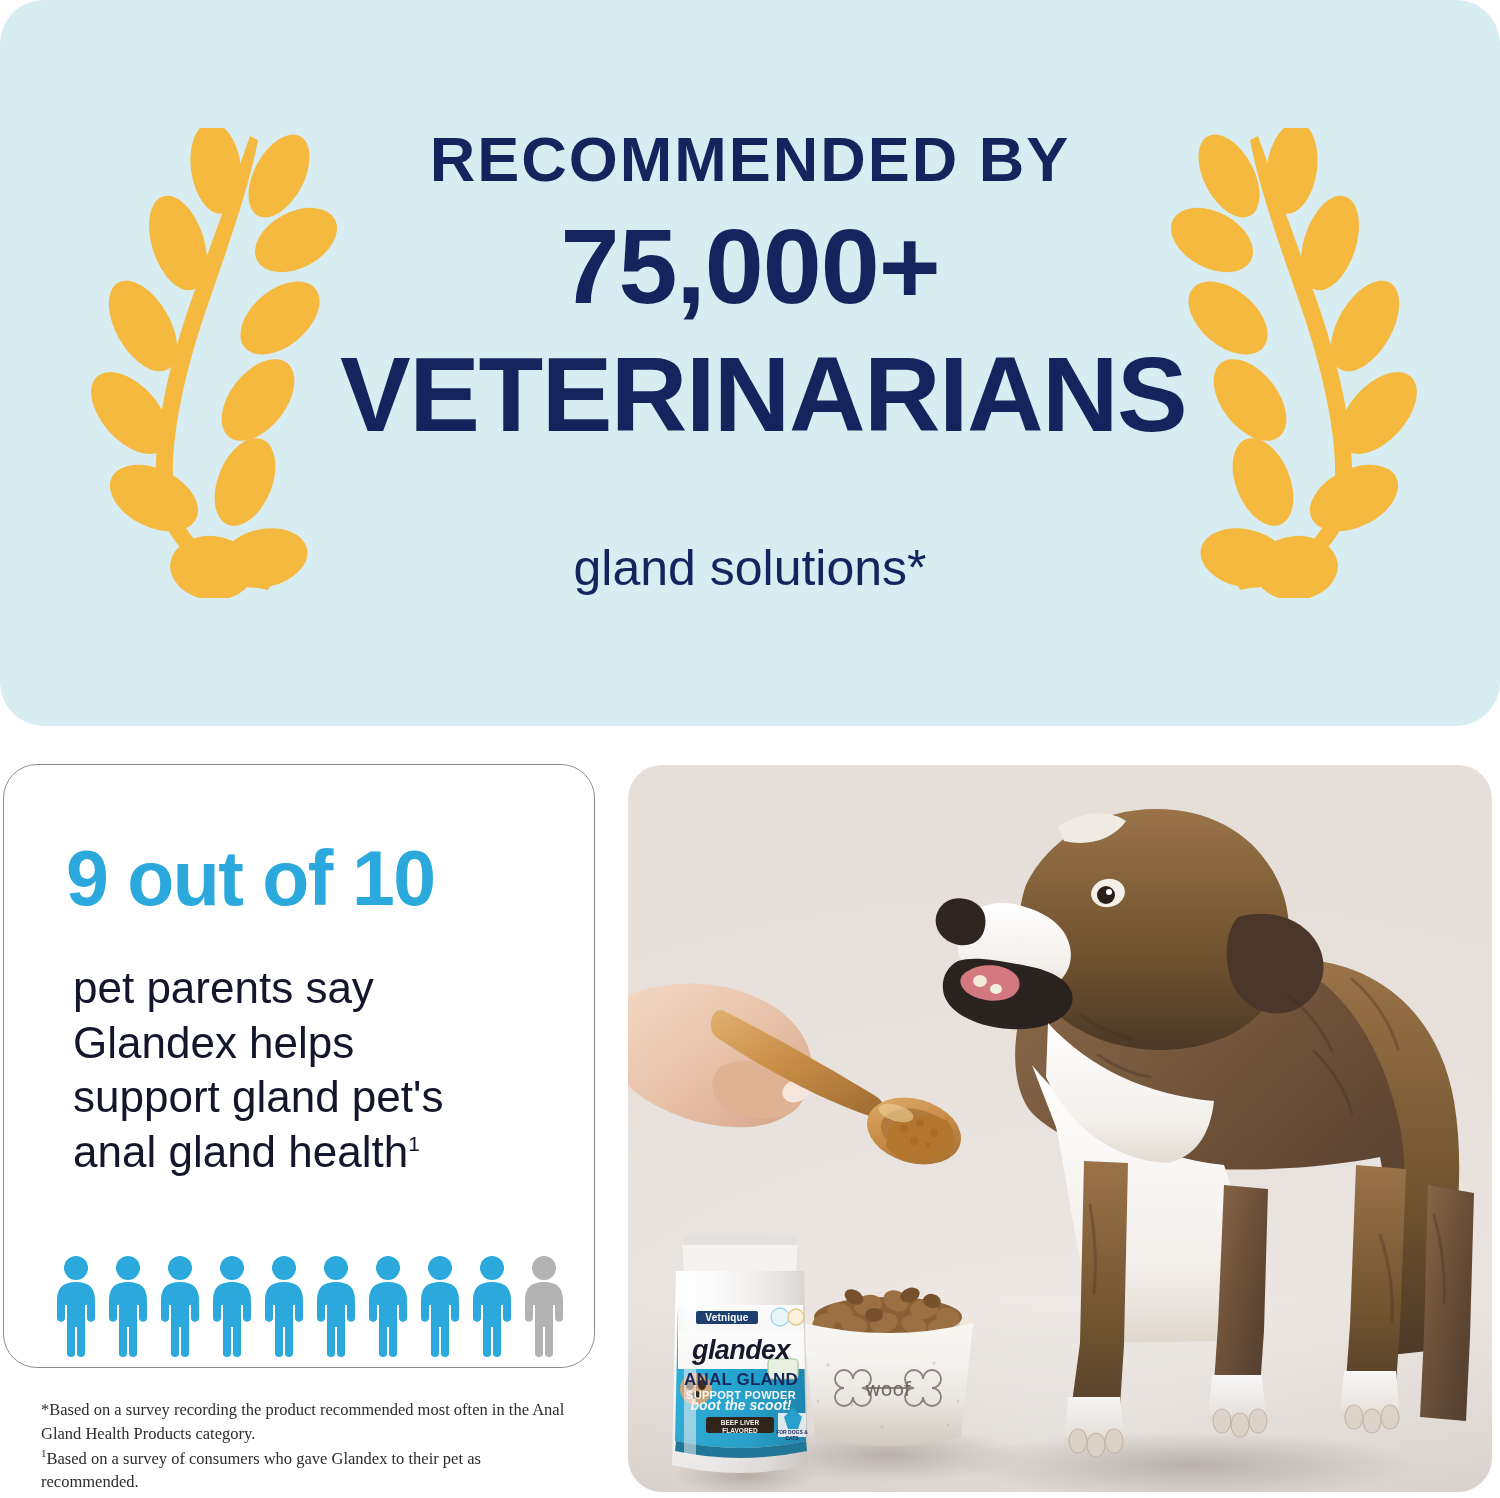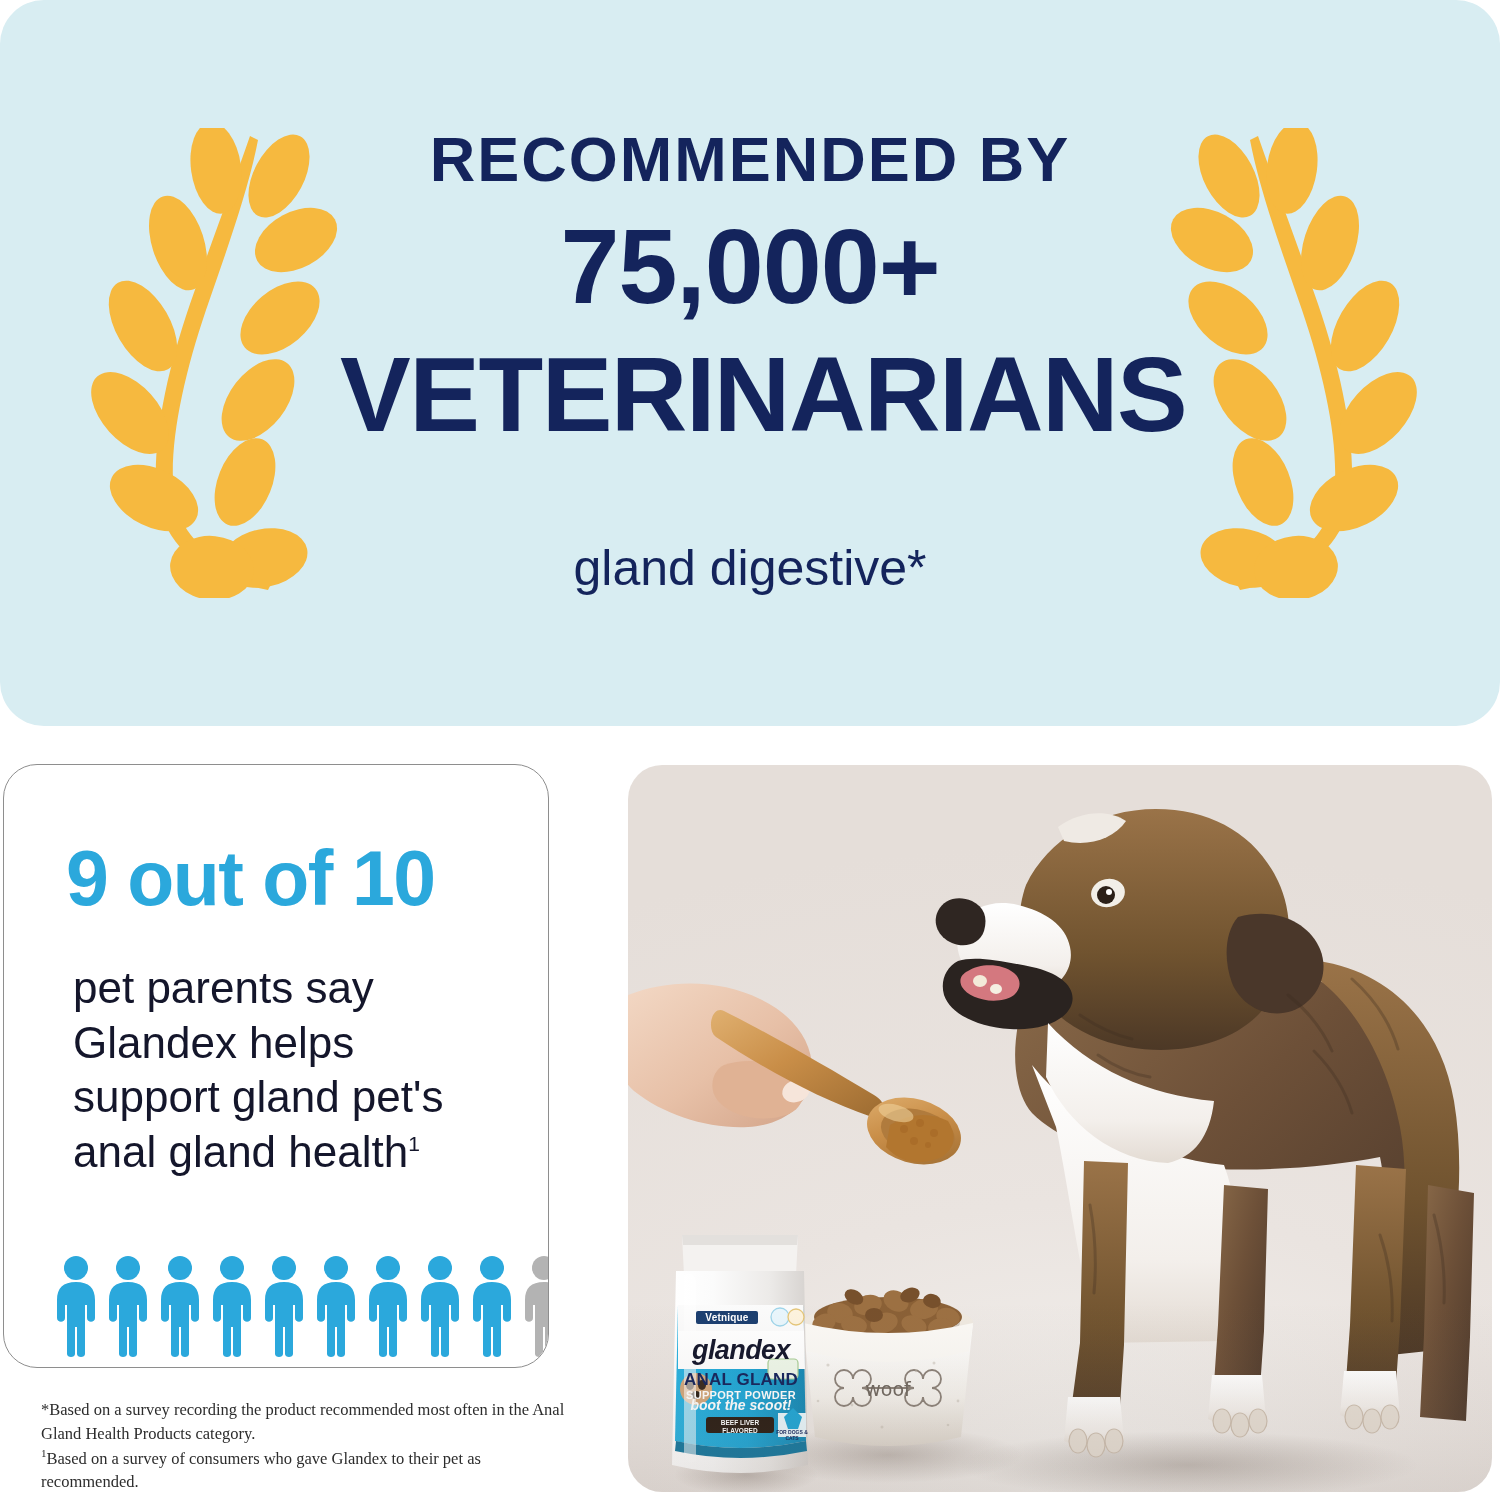--- a/index.html
+++ b/index.html
@@ -64,21 +64,21 @@
     font-size:50px;
     font-weight:400;
     line-height:1.20;
     margin:0;
     color:var(--navy,#14245c);
   }
 
   
   .stat-card{
     position:absolute;left:3px;top:764px;
-    width:546px;height:604px;
+    width:592px;height:604px;
     background:#ffffff;
     border:1.4px solid #8e8e8e;
     border-radius:34px;
     box-sizing:border-box;
     overflow:hidden;
   }
   .stat-headline{
     position:absolute;left:62px;top:75px;
     font-size:77px;font-weight:bold;letter-spacing:-1.5px;
     color:var(--accent-blue,#2ba8dc);
@@ -158,21 +158,21 @@
     </svg>
   </div>
 
   <div class="banner-inner">
     <div class="banner-text">
       <p class="line-recommended">RECOMMENDED BY</p>
       <p class="line-number">75,000+</p>
       <p class="line-vets">VETERINARIANS</p>
       <p class="line-sub">
         <br>
-        <span>gland digestive*</span>
+        <span>gland solutions*</span>
       </p>
     </div>
   </div>
 
   <div class="laurel right">
     <svg viewBox="0 0 280 470" xmlns="http://www.w3.org/2000/svg" aria-hidden="true">
       <g fill="#f6b93f" transform="translate(280,0) scale(-1,1)">
         <path d="M168 8 C150 60 128 118 108 176 C86 240 72 304 74 356 C77 412 112 448 186 462
                  C188 458 190 454 192 450 C124 437 93 404 91 354 C89 306 103 244 124 182
                  C144 124 166 64 176 12 Z"></path>

